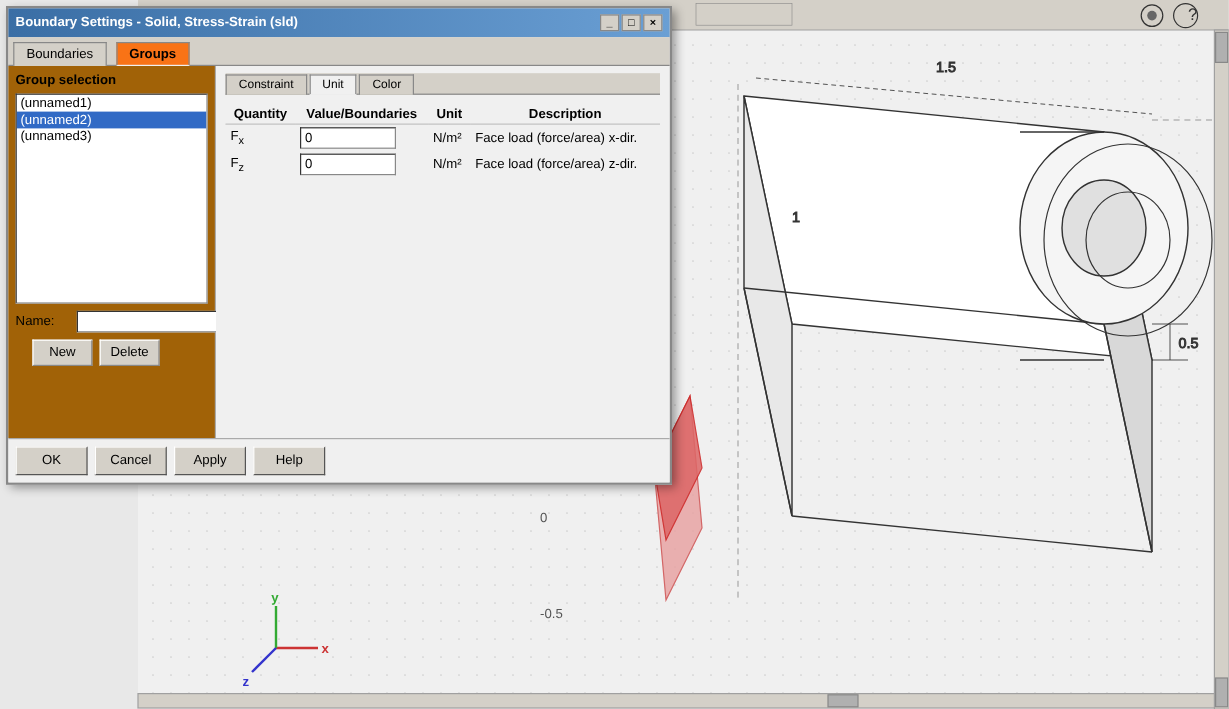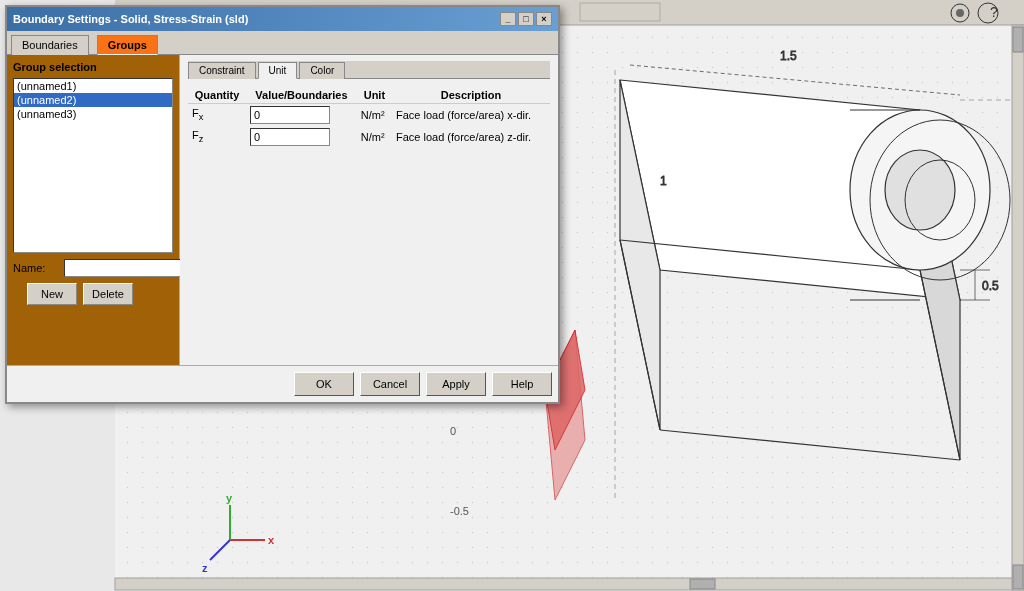--- a/index.html
+++ b/index.html
@@ -242,21 +242,21 @@
       font-size: 11px;
       padding: 1px 3px;
     }
 
     
     .dialog-footer {
       border-top: 1px solid #aaa;
       background: #f0f0f0;
       padding: 6px;
       display: flex;
-      justify-content: flex-end;
+      justify-content: flex-start;
       gap: 6px;
     }
 
     .footer-btn {
       height: 24px;
       min-width: 60px;
       background: #d4d0c8;
       border: 1px solid #555;
       border-top-color: #fff;
       border-left-color: #fff;

